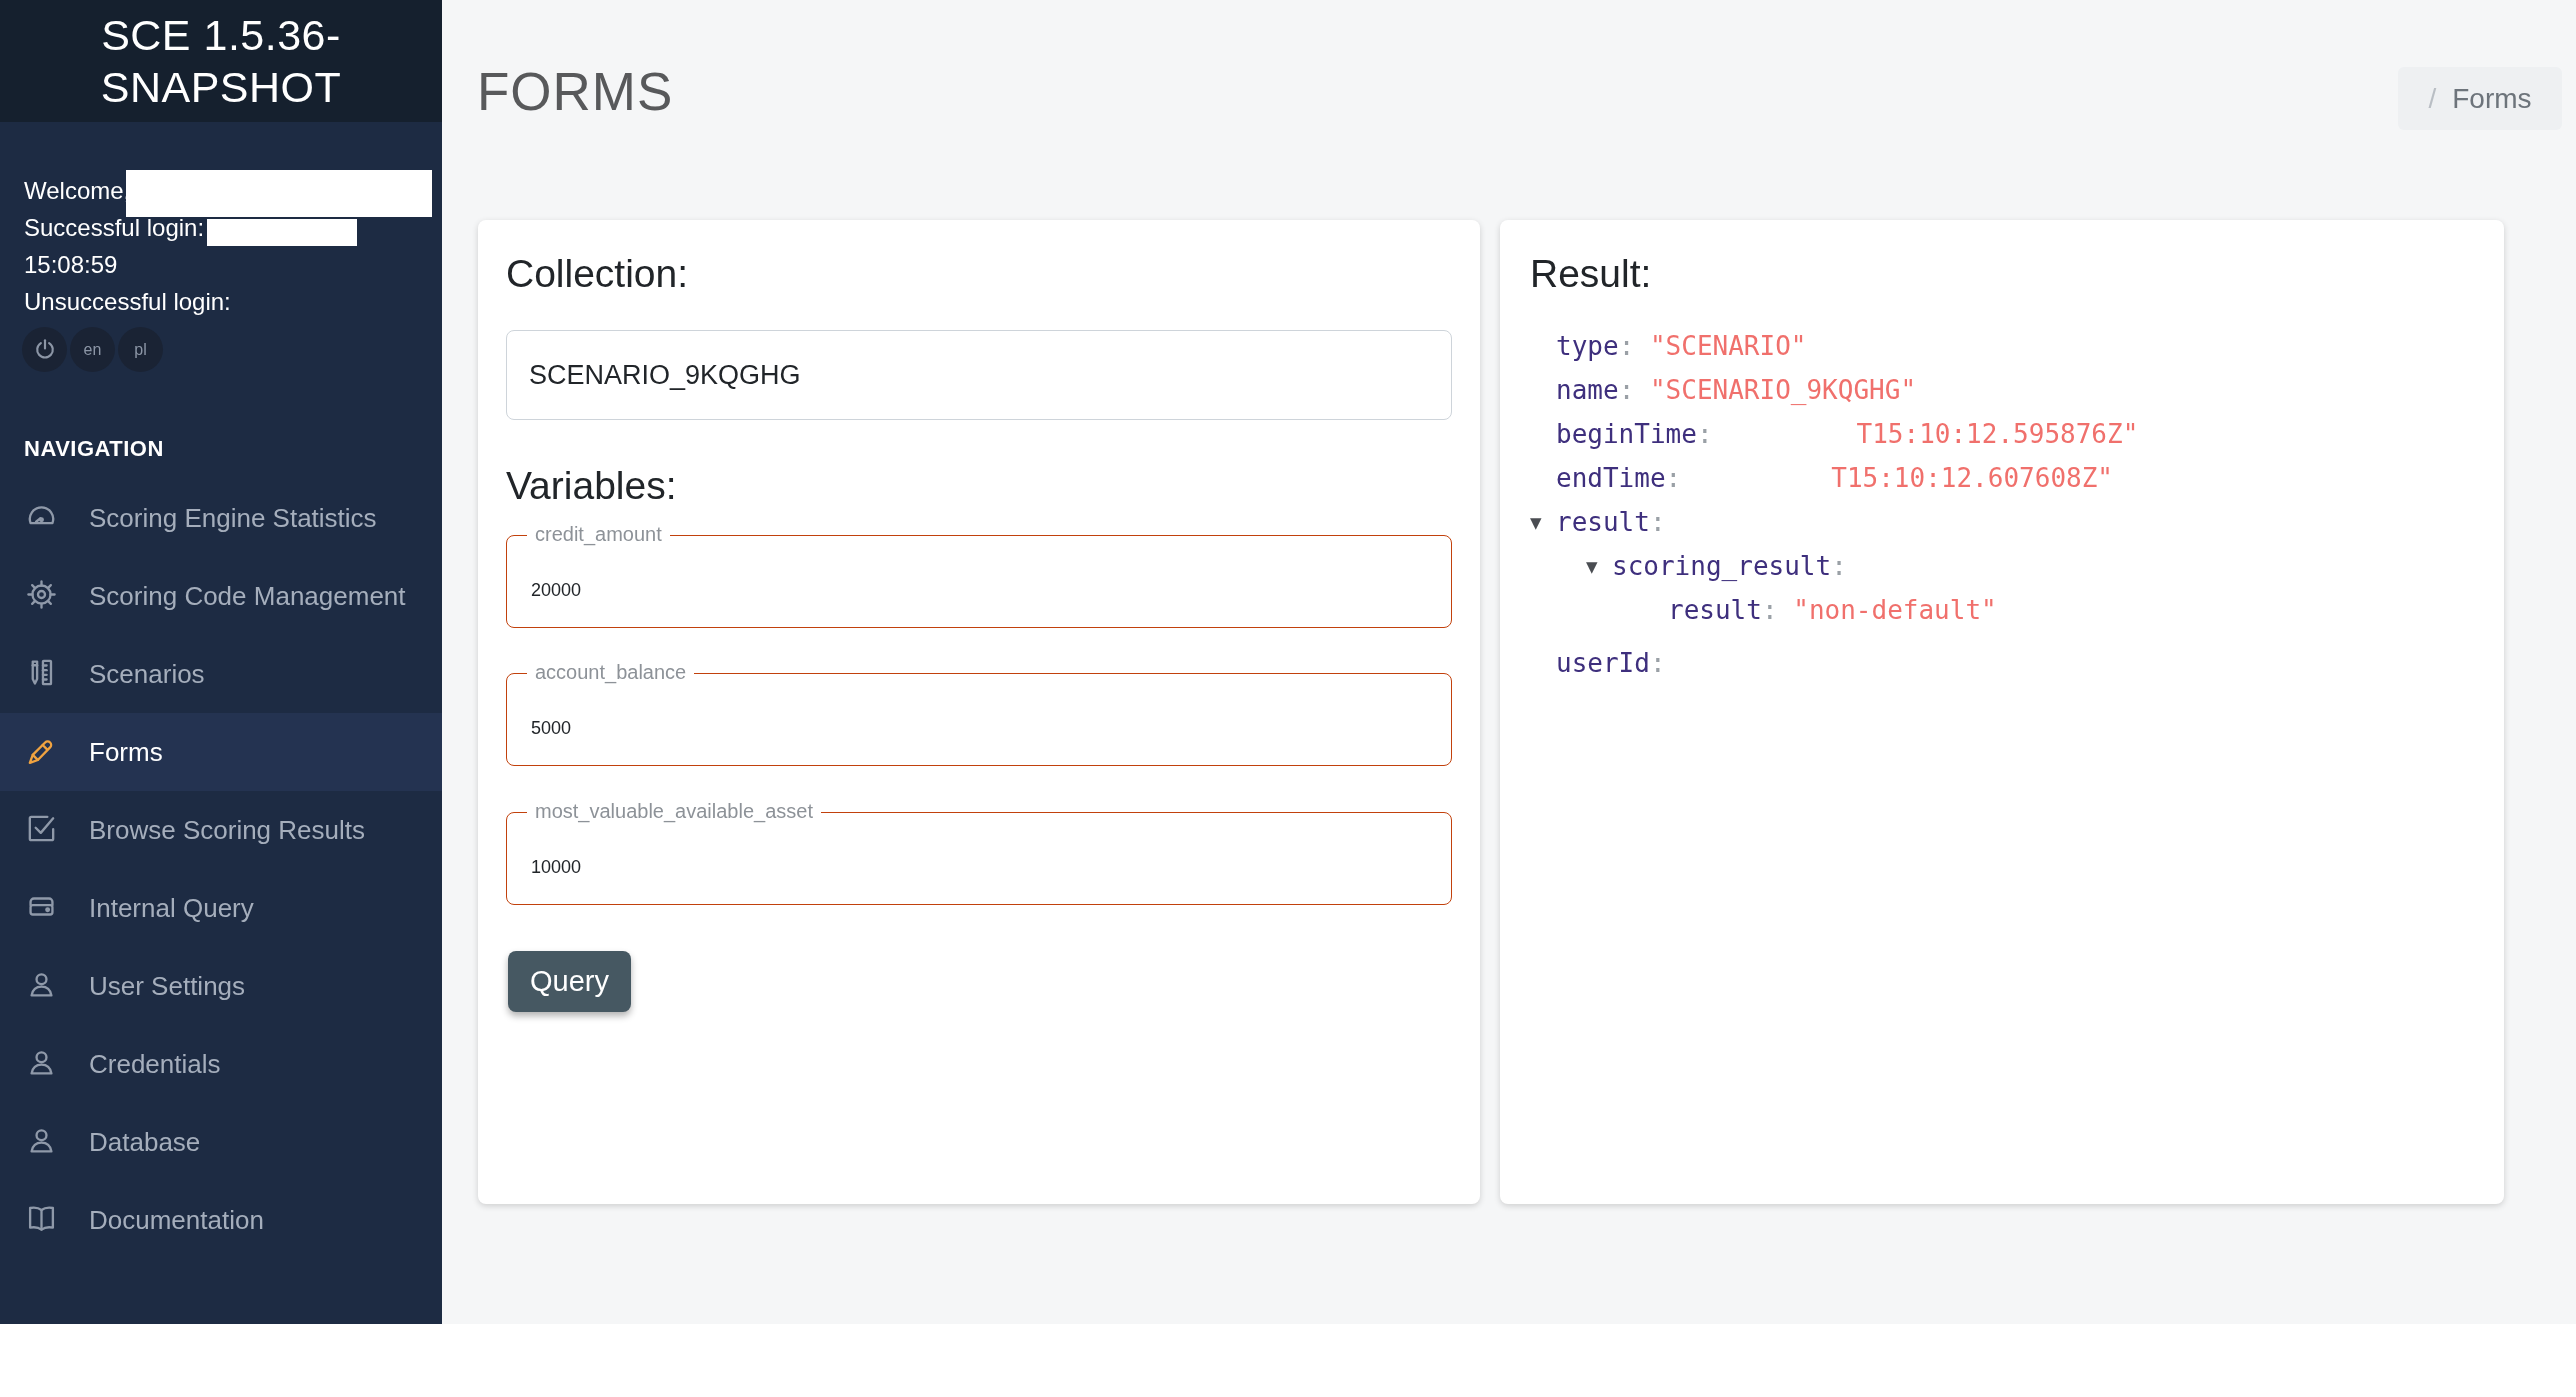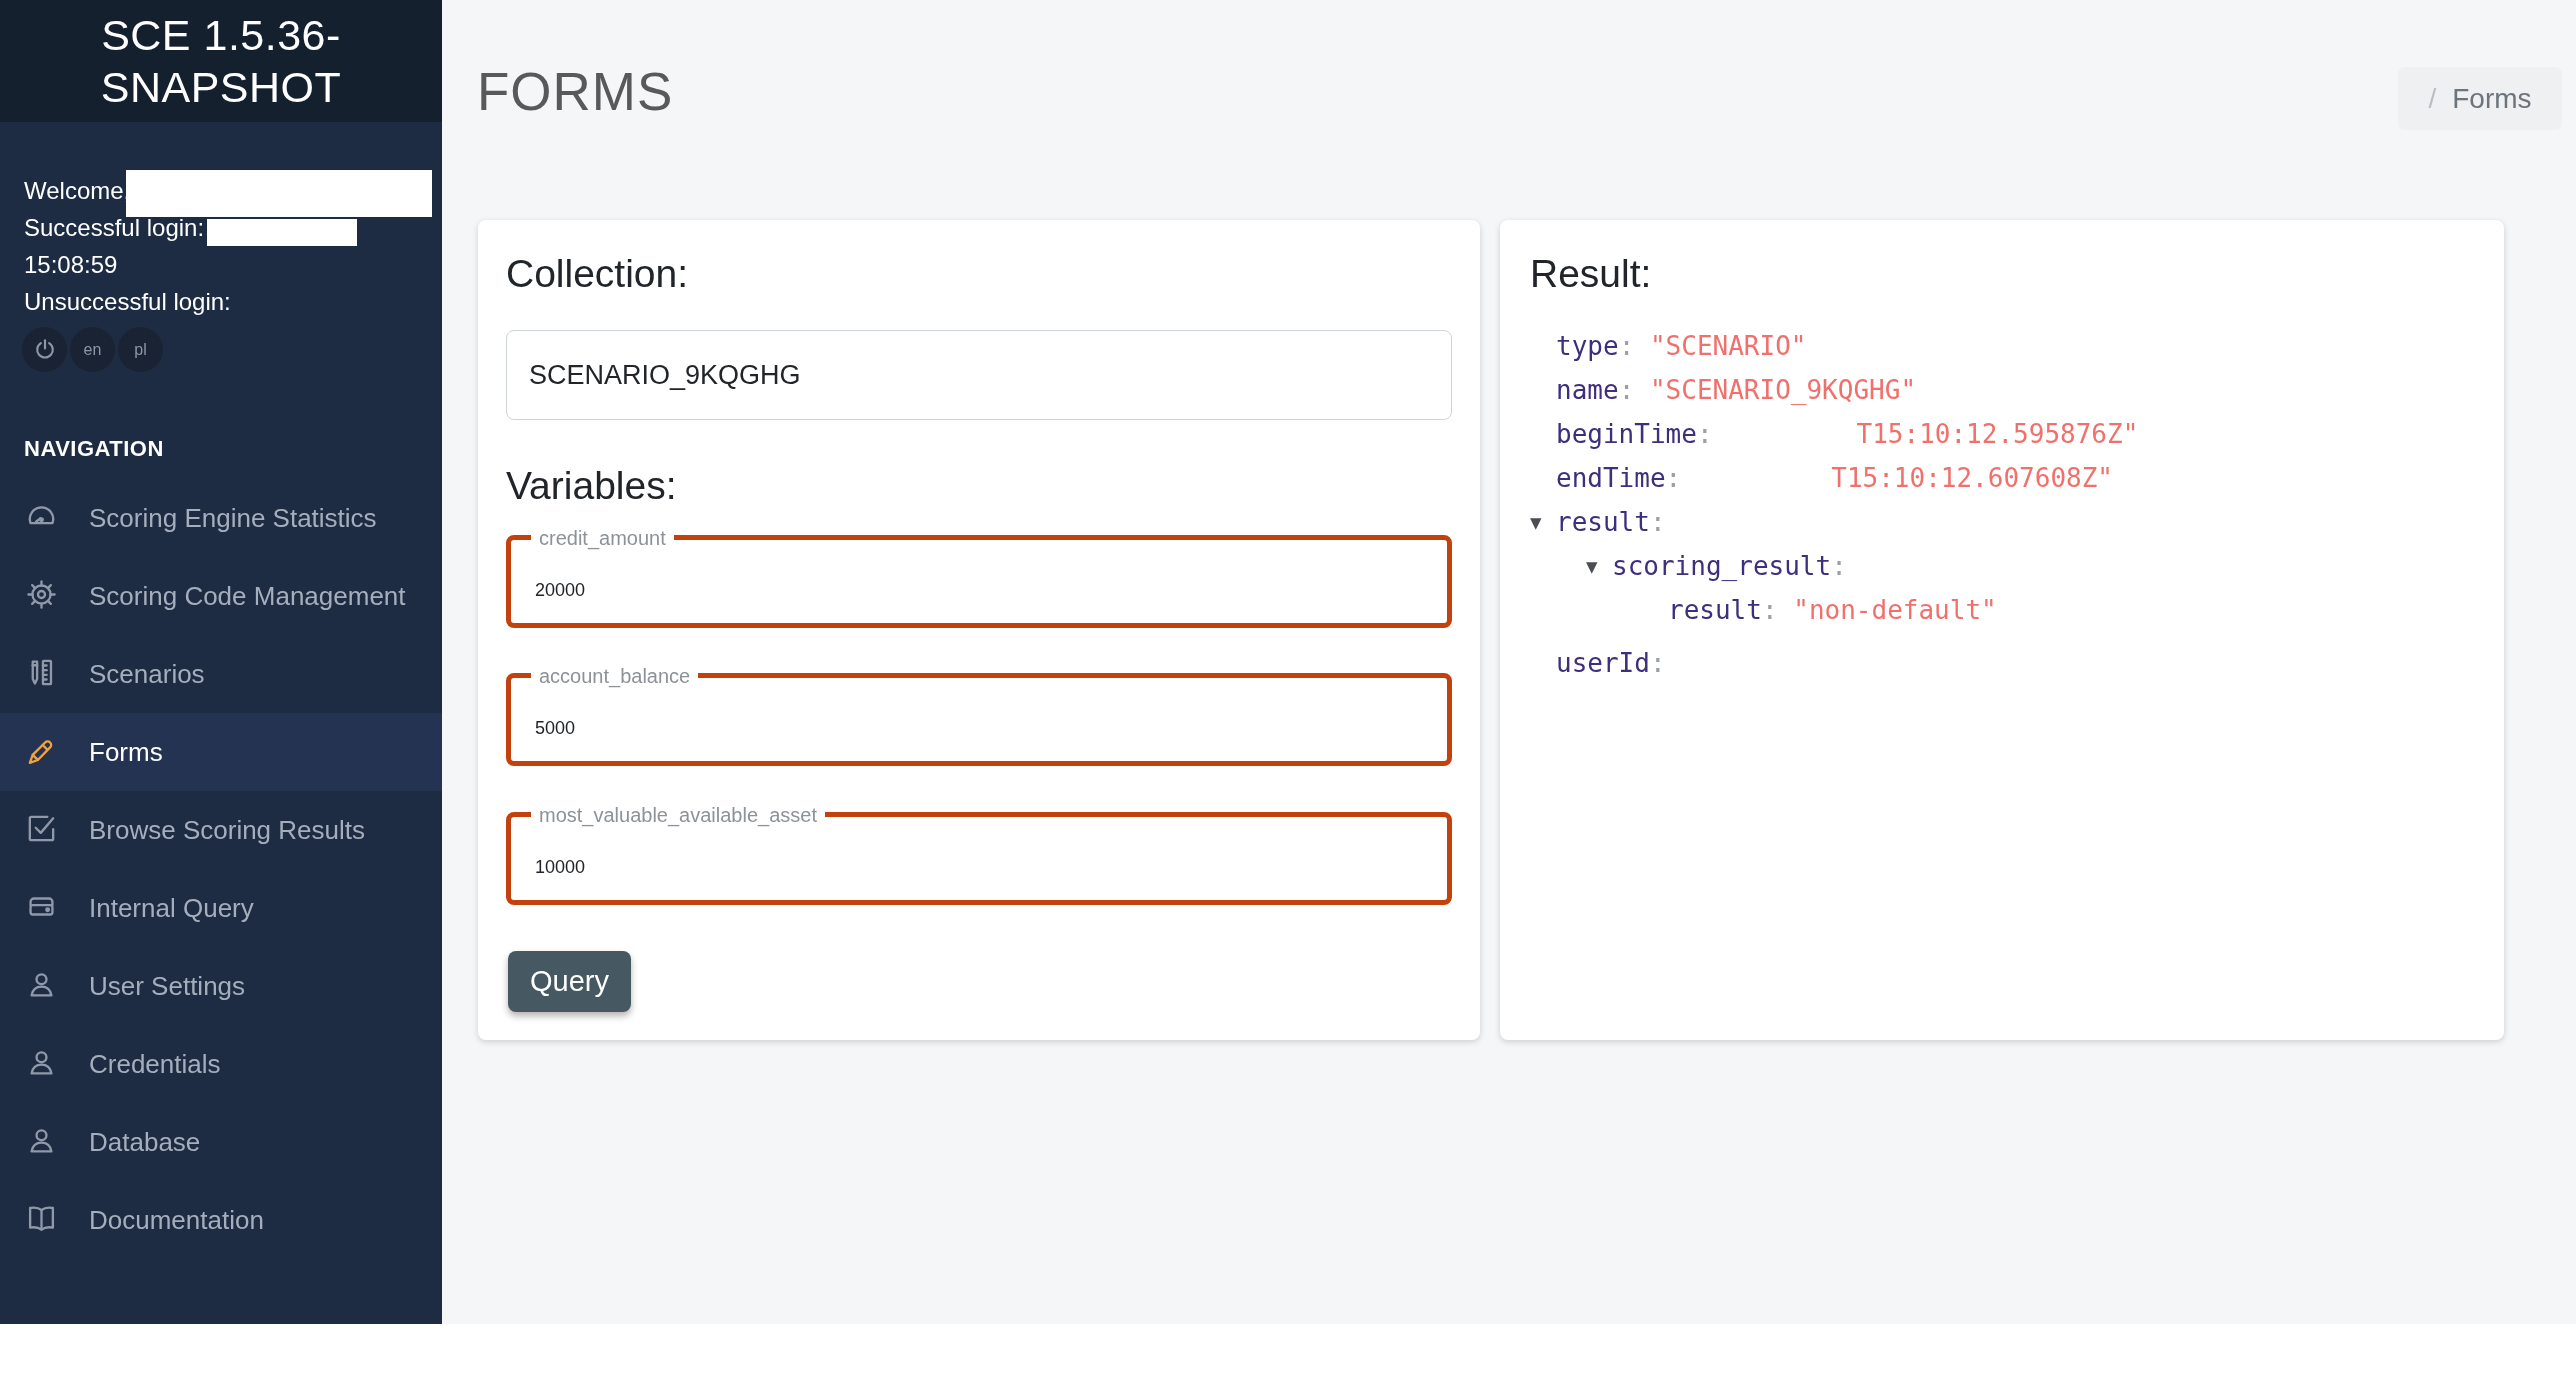--- a/index.html
+++ b/index.html
@@ -33,30 +33,30 @@
   .nav-item--active { background:#243351; color:#ffffff; }
   .nav-item--active .nav-icon svg { stroke:#f0a340; }
 
   
   .main { position:absolute; left:442px; top:0; width:2134px; height:1324px; background:#f5f6f7; }
   .page-title { position:absolute; left:35px; top:61px; font-size:53px; font-weight:400; color:#58595b; letter-spacing:1px; }
   .breadcrumb { position:absolute; right:14px; top:67px; width:164px; height:63px; background:#eef0f2; border-radius:6px; display:flex; align-items:center; justify-content:center; font-size:28px; }
   .breadcrumb .sep { color:#b9bec4; margin-right:16px; }
   .breadcrumb .crumb { color:#6d747b; }
 
-  .card { position:absolute; top:220px; height:820px; background:#ffffff; border-radius:8px; box-shadow:0 2px 6px rgba(0,0,0,0.16); }
+  .card { position:absolute; top:220px; height:984px; background:#ffffff; border-radius:8px; box-shadow:0 2px 6px rgba(0,0,0,0.16); }
   .card-collection { left:36px; width:1002px; }
   .card-result { left:1058px; width:1004px; }
   .card h2 { font-size:39px; font-weight:400; color:#212529; }
 
   .card-collection h2.h-collection { position:absolute; left:28px; top:32px; }
   .collection-input { position:absolute; left:28px; top:110px; width:946px; height:90px; border:1px solid #ced4da; border-radius:8px; font-size:27px; color:#212529; padding:0 22px; background:#fff; font-family:"Liberation Sans", sans-serif; }
   .card-collection h2.h-variables { position:absolute; left:28px; top:244px; }
 
-  .field { position:absolute; left:28px; width:946px; height:93px; border:5px solid #c2410c; border-radius:8px; background:#fff; }
+  .field { position:absolute; left:28px; width:946px; height:93px; border:1px solid #c2410c; border-radius:8px; background:#fff; }
   .field-1 { top:315px; }
   .field-2 { top:453px; }
   .field-3 { top:592px; }
   .field-label { position:absolute; left:20px; top:-13px; background:#ffffff; padding:0 8px; font-size:20px; color:#8d9298; }
   .field-input { position:absolute; left:0; top:0; width:100%; height:100%; border:none; outline:none; background:transparent; font-size:18px; color:#212529; padding:18px 0 0 24px; font-family:"Liberation Sans", sans-serif; }
 
   .query-btn { position:absolute; left:30px; top:731px; width:123px; height:61px; background:#465862; color:#ffffff; font-size:29px; border:none; border-radius:8px; box-shadow:0 4px 7px rgba(0,0,0,0.3); cursor:pointer; font-family:"Liberation Sans", sans-serif; }
 
   .card-result h2.h-result { position:absolute; left:30px; top:32px; }
   .json-view { position:absolute; left:30px; top:104px; font-family:"DejaVu Sans Mono", monospace; font-size:26px; line-height:44px; }

